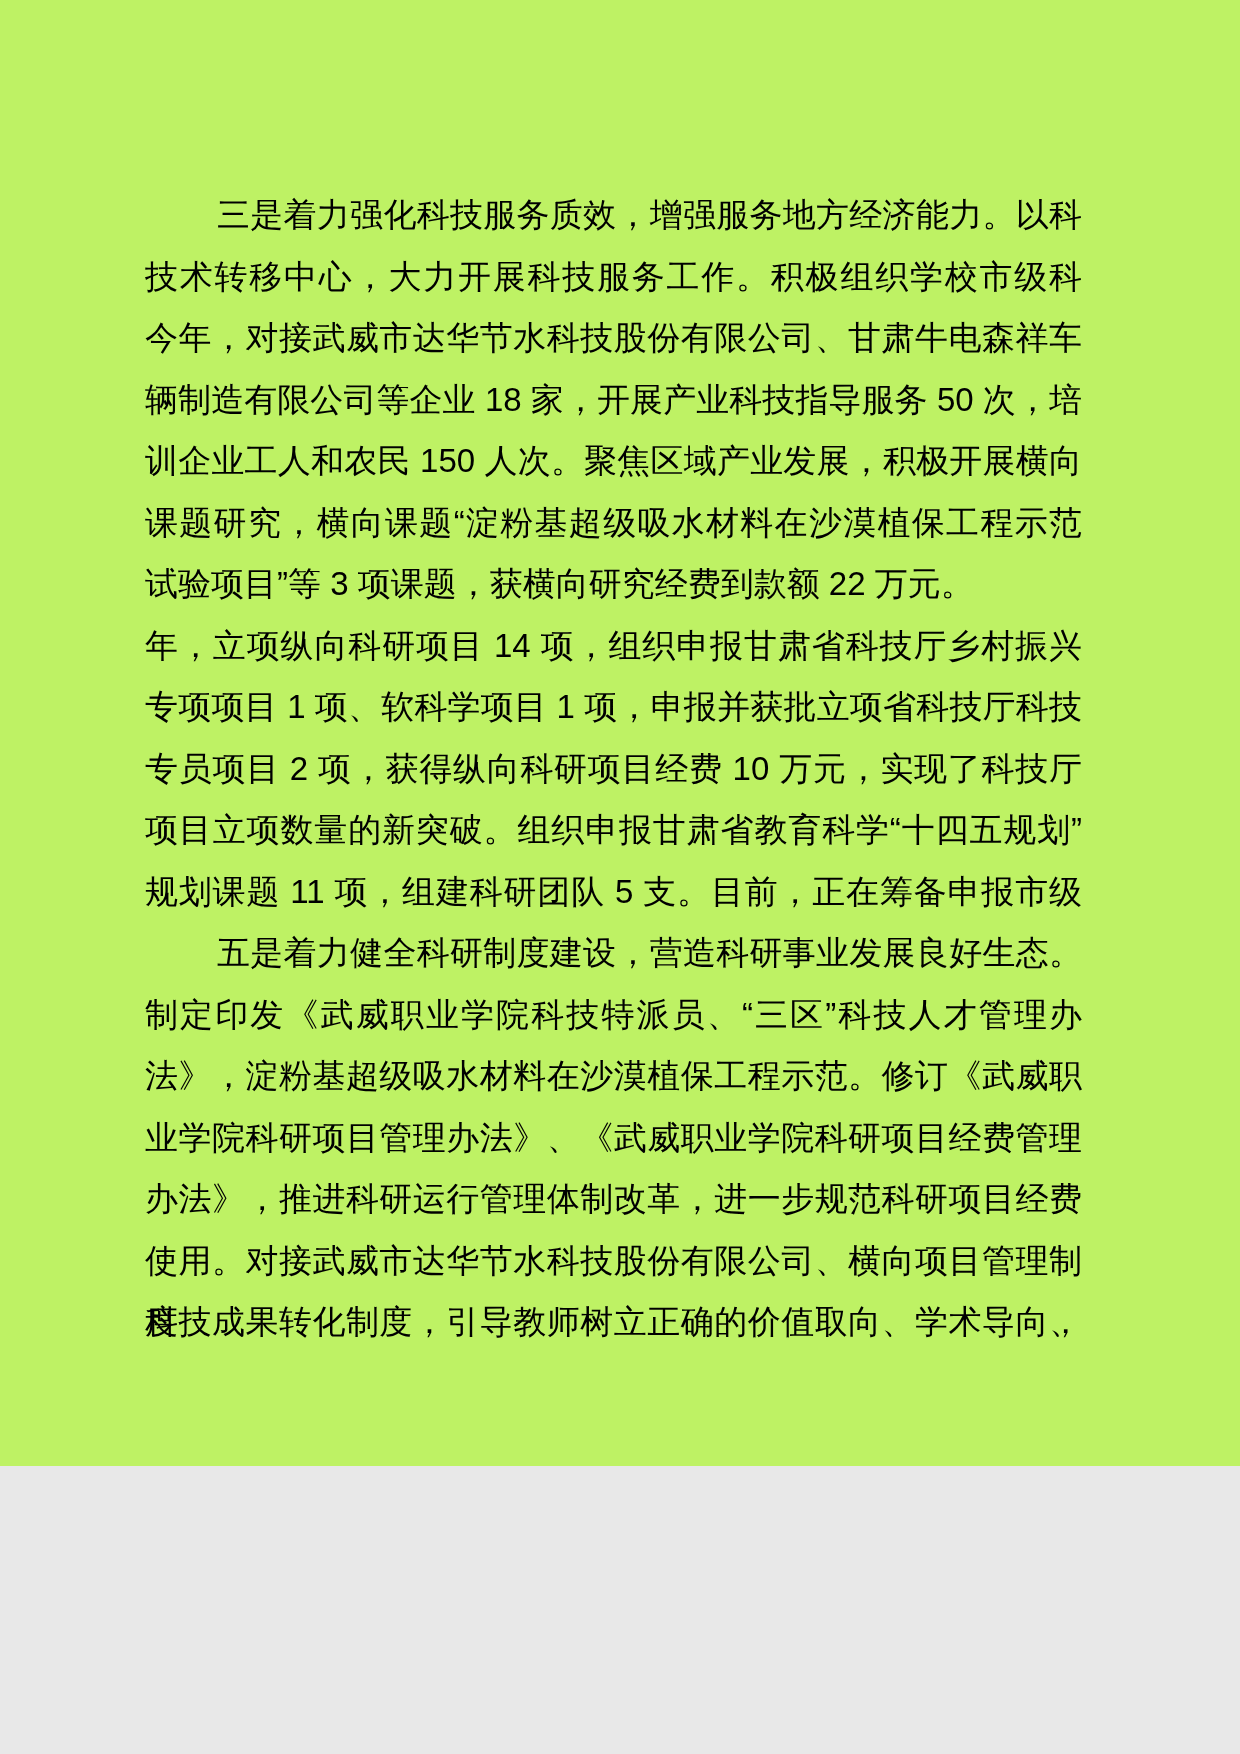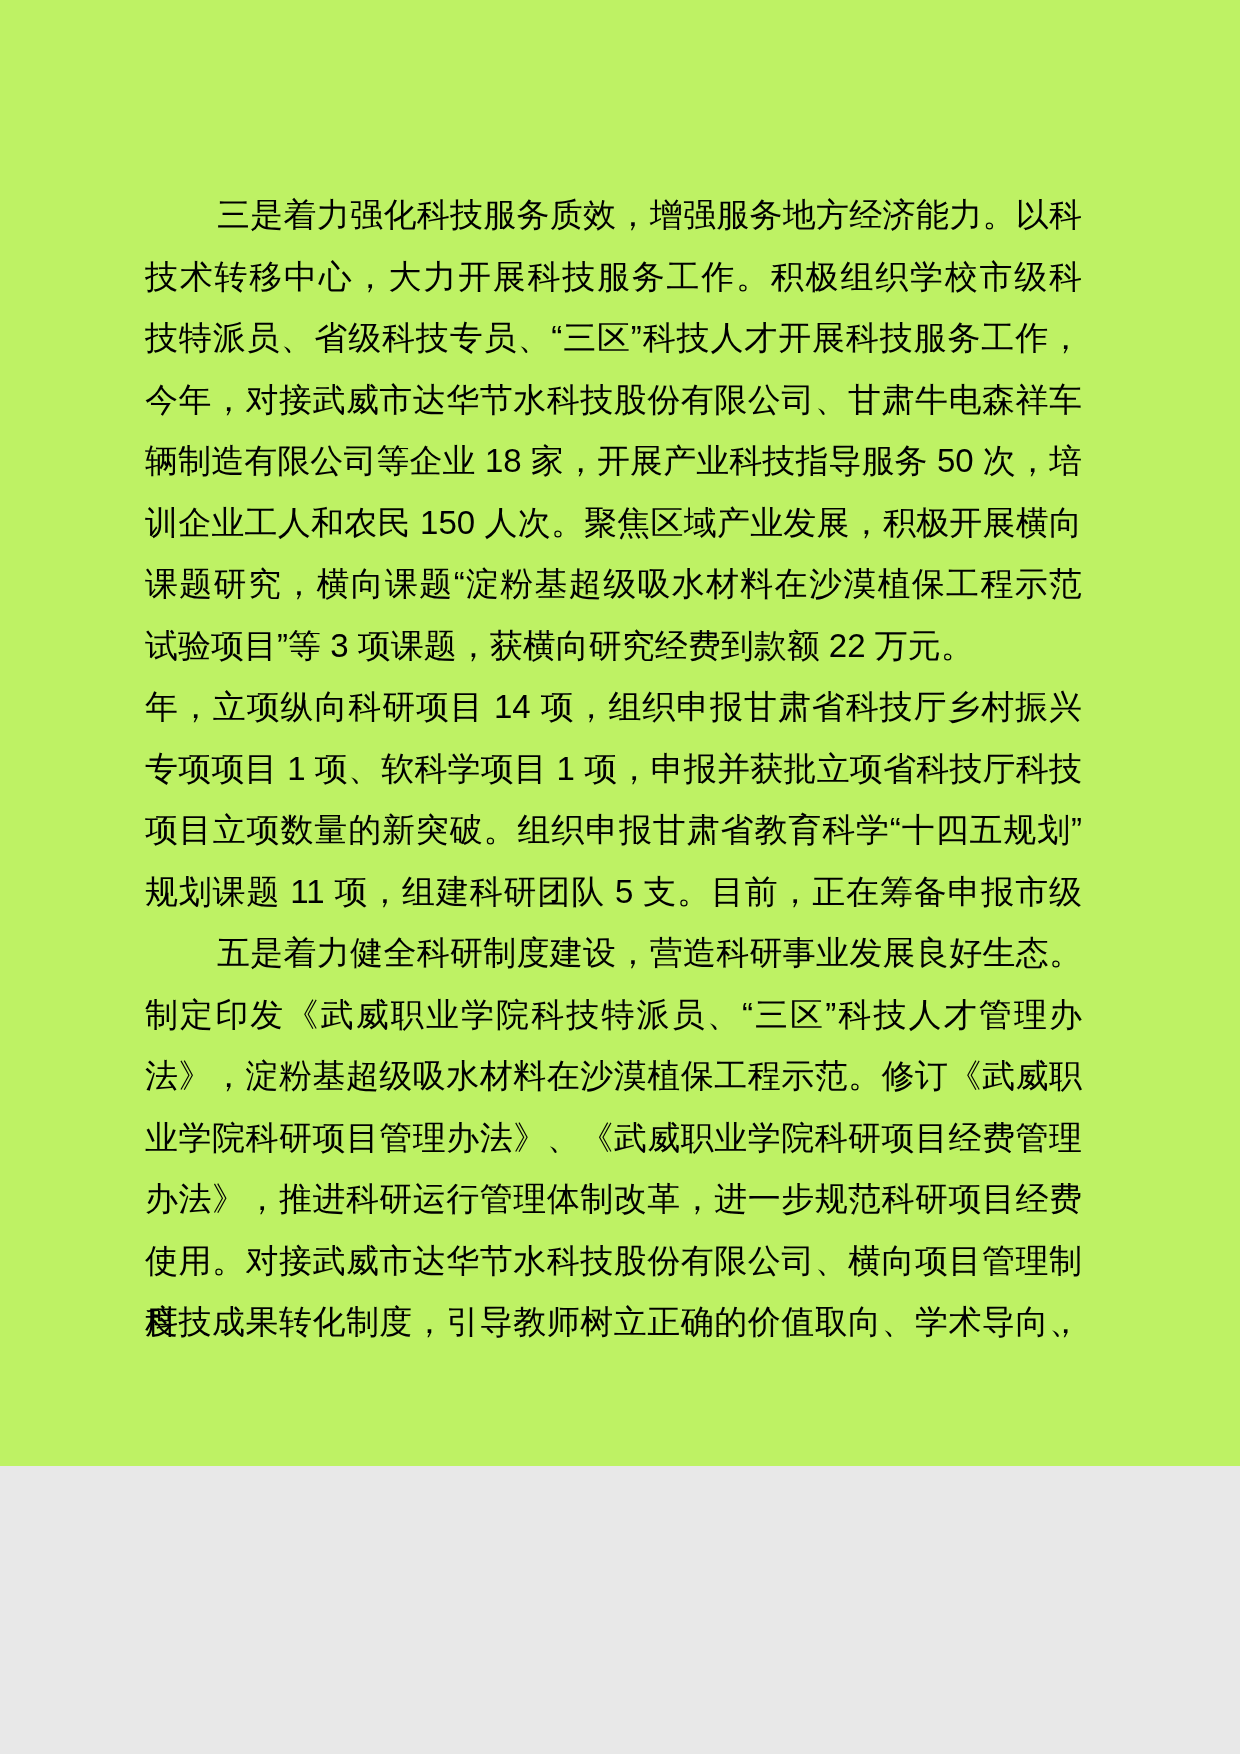--- a/index.html
+++ b/index.html
@@ -60,31 +60,31 @@
 </head>
 <body>
 
 <div class="doc-page">
 
   <div class="text-block">
 
     <div class="para">
       <div class="line first">三是着力强化科技服务质效，增强服务地方经济能力。以科</div>
       <div class="line">技术转移中心，大力开展科技服务工作。积极组织学校市级科</div>
-      <div class="line">技特派员、省级科技专员、“三区”科技人才开展科技服务工作，</div>
       <div class="line">今年，对接武威市达华节水科技股份有限公司、甘肃牛电森祥车</div>
       <div class="line">辆制造有限公司等企业 18 家，开展产业科技指导服务 50 次，培</div>
       <div class="line">训企业工人和农民 150 人次。聚焦区域产业发展，积极开展横向</div>
       <div class="line">课题研究，横向课题“淀粉基超级吸水材料在沙漠植保工程示范</div>
       <div class="line short-last">试验项目”等 3 项课题，获横向研究经费到款额 22 万元。</div>
     </div>
 
     <div class="para">
       <div class="line">年，立项纵向科研项目 14 项，组织申报甘肃省科技厅乡村振兴</div>
       <div class="line">专项项目 1 项、软科学项目 1 项，申报并获批立项省科技厅科技</div>
+      <div class="line">专员项目 2 项，获得纵向科研项目经费 10 万元，实现了科技厅</div>
       <div class="line">项目立项数量的新突破。组织申报甘肃省教育科学“十四五规划”</div>
       <div class="line">规划课题 11 项，组建科研团队 5 支。目前，正在筹备申报市级</div>
     </div>
 
     <div class="para">
       <div class="line first">五是着力健全科研制度建设，营造科研事业发展良好生态。</div>
       <div class="line">制定印发《武威职业学院科技特派员、“三区”科技人才管理办</div>
       <div class="line">法》，淀粉基超级吸水材料在沙漠植保工程示范。修订《武威职</div>
       <div class="line">业学院科研项目管理办法》、《武威职业学院科研项目经费管理</div>
       <div class="line">办法》，推进科研运行管理体制改革，进一步规范科研项目经费</div>

